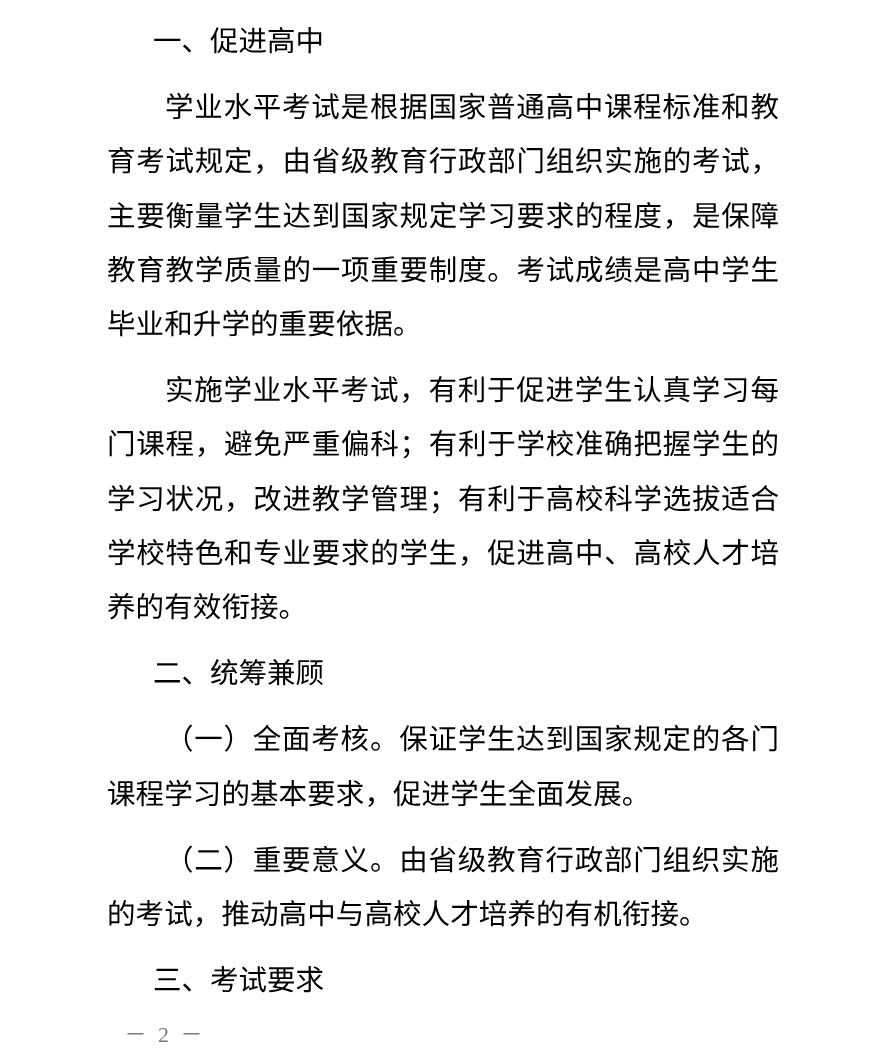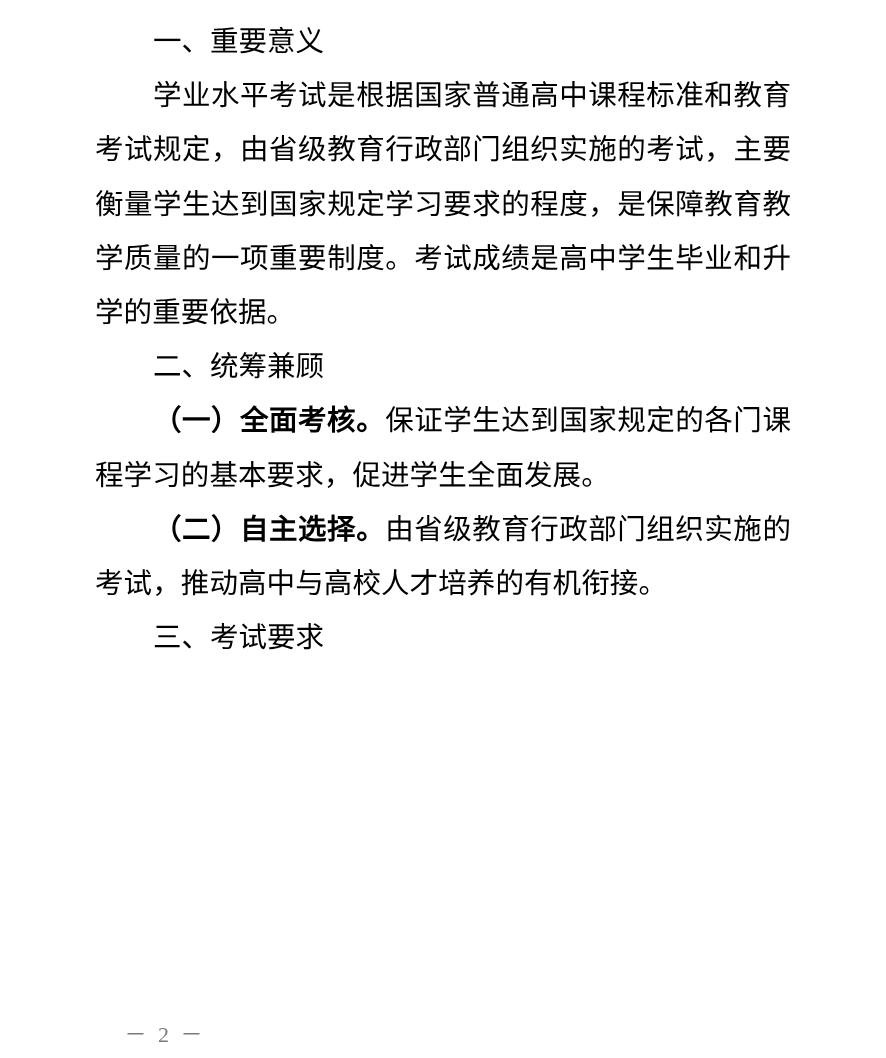--- a/index.html
+++ b/index.html
@@ -33,42 +33,42 @@
   }
 
   
   .para {
     font-size: 28.5px;
     line-height: 54.2px;
     letter-spacing: 0.1px;
     text-align: justify;
     text-justify: inter-character;
     text-align-last: left;
-    margin: 0;
+    margin: 12px;
     word-break: break-all;
     white-space: normal;
   }
 
   
   .indent {
     text-indent: 58px;
   }
 
   
   .heading-num {
     font-size: 28.5px;
     line-height: 54.2px;
     text-indent: 58px;
     margin: 0;
     font-weight: 400;
     text-align: left;
   }
 
   .b {
-    font-weight: 700;
+    font-weight: 400;
   }
 
   .footer {
     position: absolute;
     left: 0;
     top: 1016px;
     width: 330px;
     text-align: center;
     font-family: "Liberation Serif", "DejaVu Serif", serif;
     font-size: 22px;
@@ -76,30 +76,31 @@
     letter-spacing: 3px;
   }
 </style>
 </head>
 <body>
 
 <div id="page">
 
   <div class="doc-body">
 
-    <p class="heading-num">一、重要意义</p>
+    <p class="heading-num">一、促进高中</p>
 
     <p class="para indent">学业水平考试是根据国家普通高中课程标准和教育考试规定，由省级教育行政部门组织实施的考试，主要衡量学生达到国家规定学习要求的程度，是保障教育教学质量的一项重要制度。考试成绩是高中学生毕业和升学的重要依据。</p>
 
+    <p class="para indent">实施学业水平考试，有利于促进学生认真学习每门课程，避免严重偏科；有利于学校准确把握学生的学习状况，改进教学管理；有利于高校科学选拔适合学校特色和专业要求的学生，促进高中、高校人才培养的有效衔接。</p>
 
     <p class="heading-num">二、统筹兼顾</p>
 
     <p class="para indent"><span class="b">（一）全面考核。</span><span>保证学生达到国家规定的各门课程学习的基本要求，促进学生全面发展。</span></p>
 
-    <p class="para indent"><span class="b">（二）自主选择。</span><span>由省级教育行政部门组织实施的考试，推动高中与高校人才培养的有机衔接。</span></p>
+    <p class="para indent"><span class="b">（二）重要意义。</span><span>由省级教育行政部门组织实施的考试，推动高中与高校人才培养的有机衔接。</span></p>
 
 
     <p class="heading-num">三、考试要求</p>
 
   </div>
 
   <div class="footer">－ 2 －</div>
 
 </div>
 

